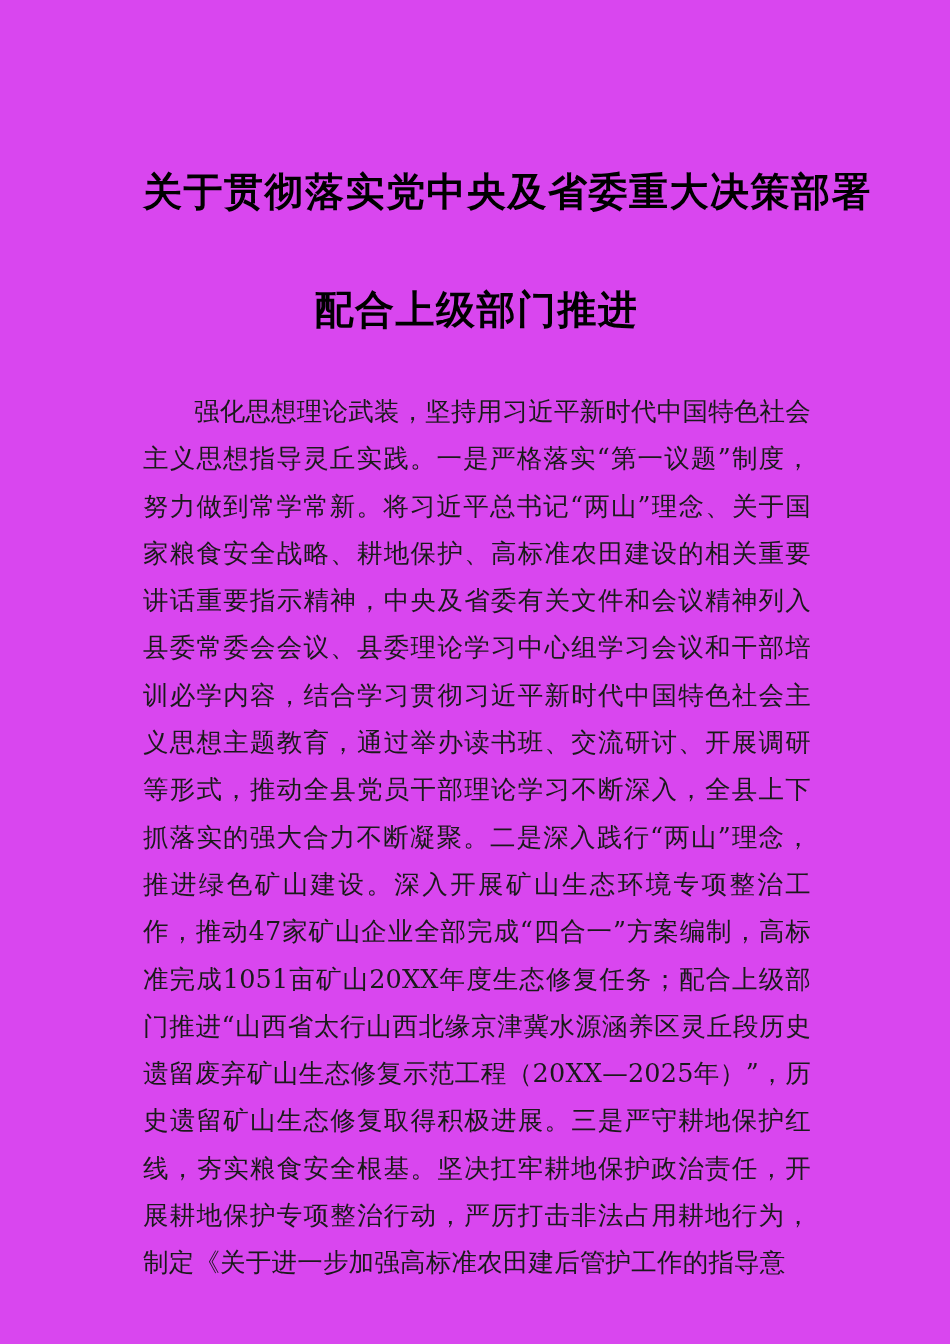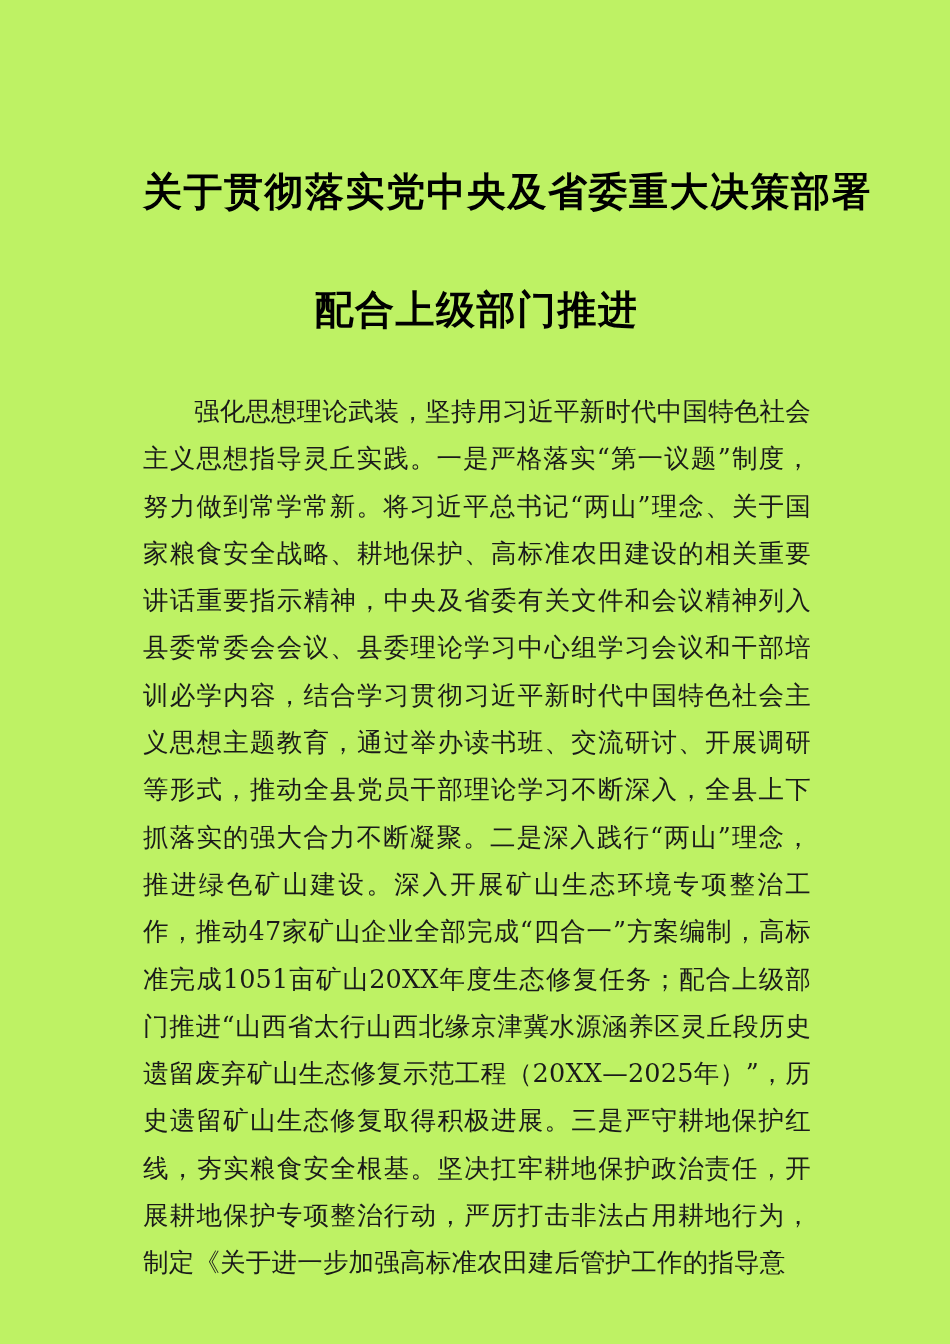--- a/index.html
+++ b/index.html
@@ -5,21 +5,21 @@
   html, body {
     margin: 0;
     padding: 0;
     background: #ffffff;
   }
 
   .page {
     position: relative;
     width: 950px;
     height: 1344px;
-    background: #bef264;
+    background: #d946ef;
     margin: 0 auto;
     overflow: hidden;
     box-sizing: border-box;
   }
 
   
   .doc-title {
     position: absolute;
     left: 143px;
     top: 132px;

